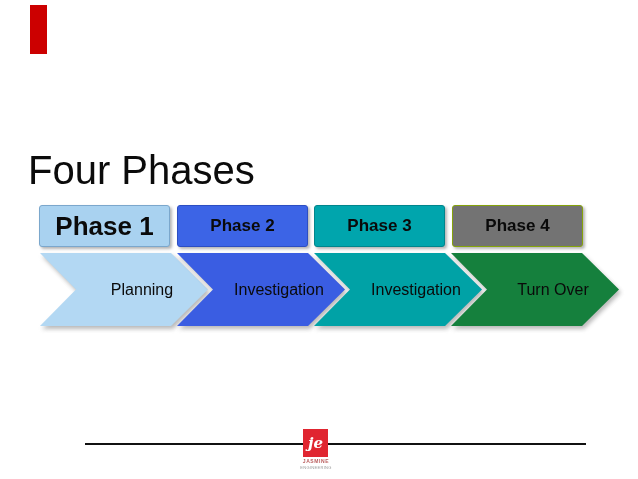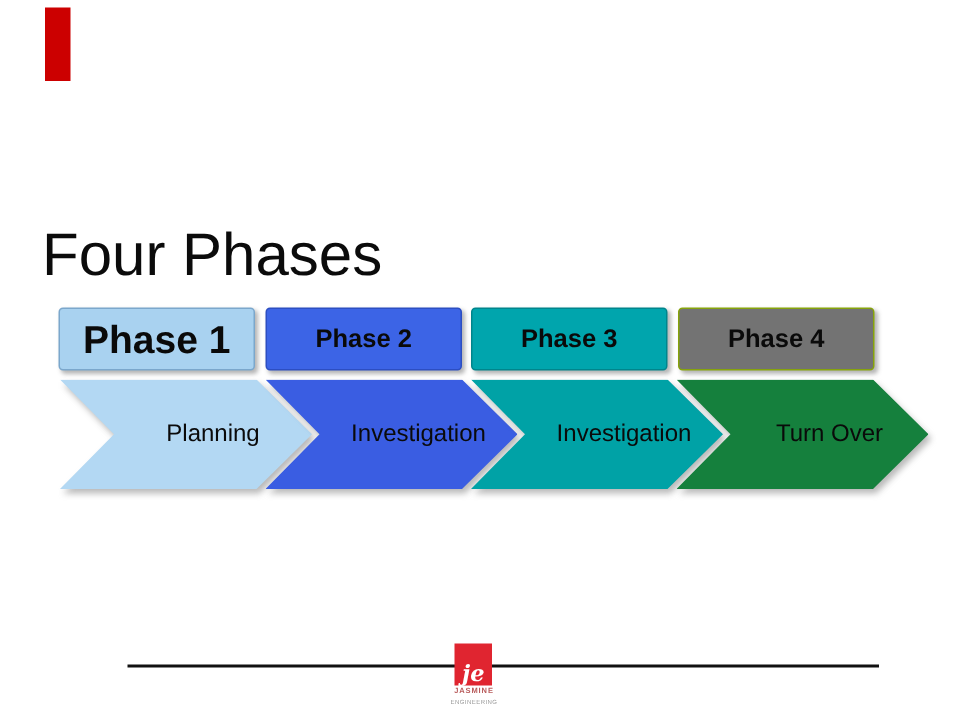--- a/index.html
+++ b/index.html
@@ -135,20 +135,20 @@
       <div class="arrow-wrap" style="left: 451px;">
         <div class="arrow-shape" style="background: #15803d;">
           <span class="arrow-label">Turn Over</span>
         </div>
       </div>
     </div>
 
   <div id="footer-line"></div>
 
   <div id="logo">
-    <div id="logo-mark" style="background: rgb(224, 37, 48); align-items: flex-end;">
+    <div id="logo-mark" style="background: rgb(224, 37, 48);">
       <span id="logo-text">je</span>
     </div>
     <div id="brand-name">JASMINE</div>
     <div id="brand-sub">ENGINEERING</div>
   </div>
 
 </div>
 
 </body></html>

